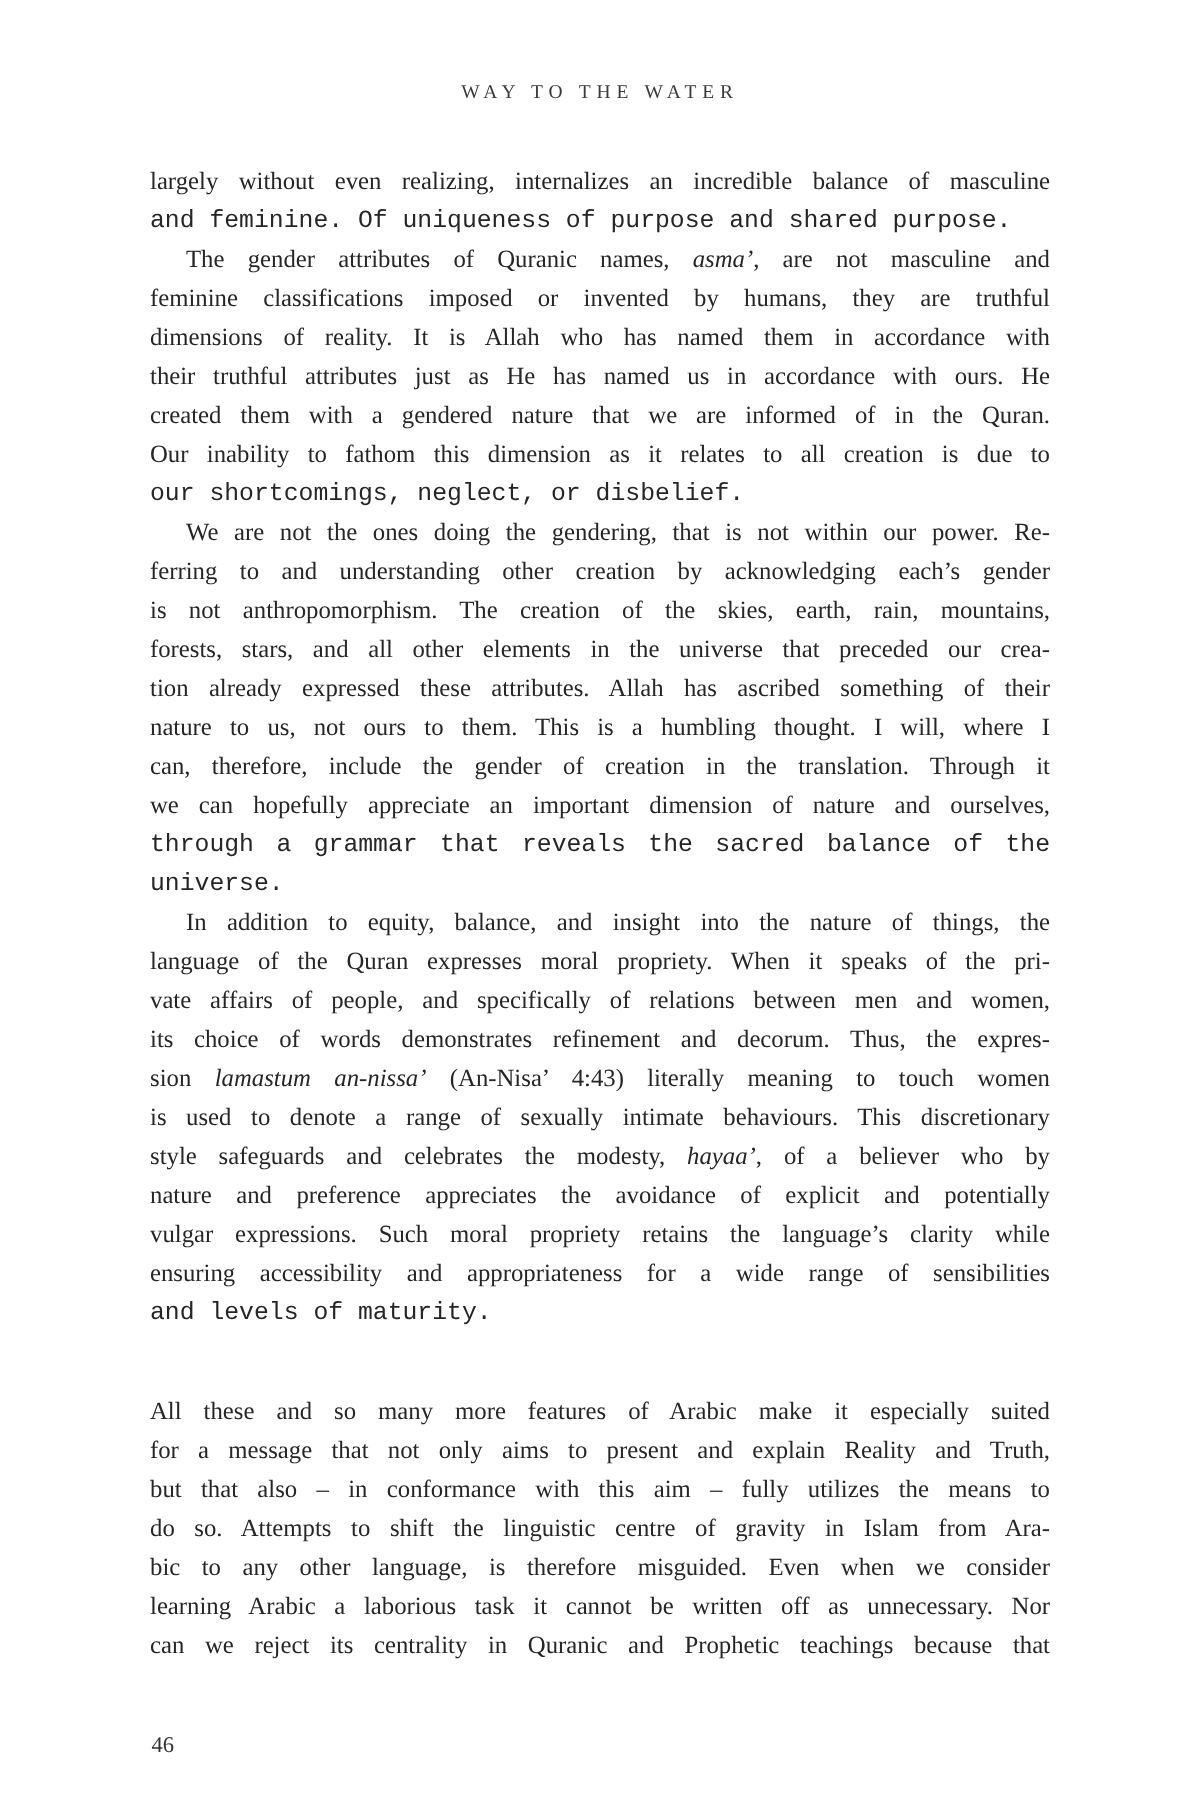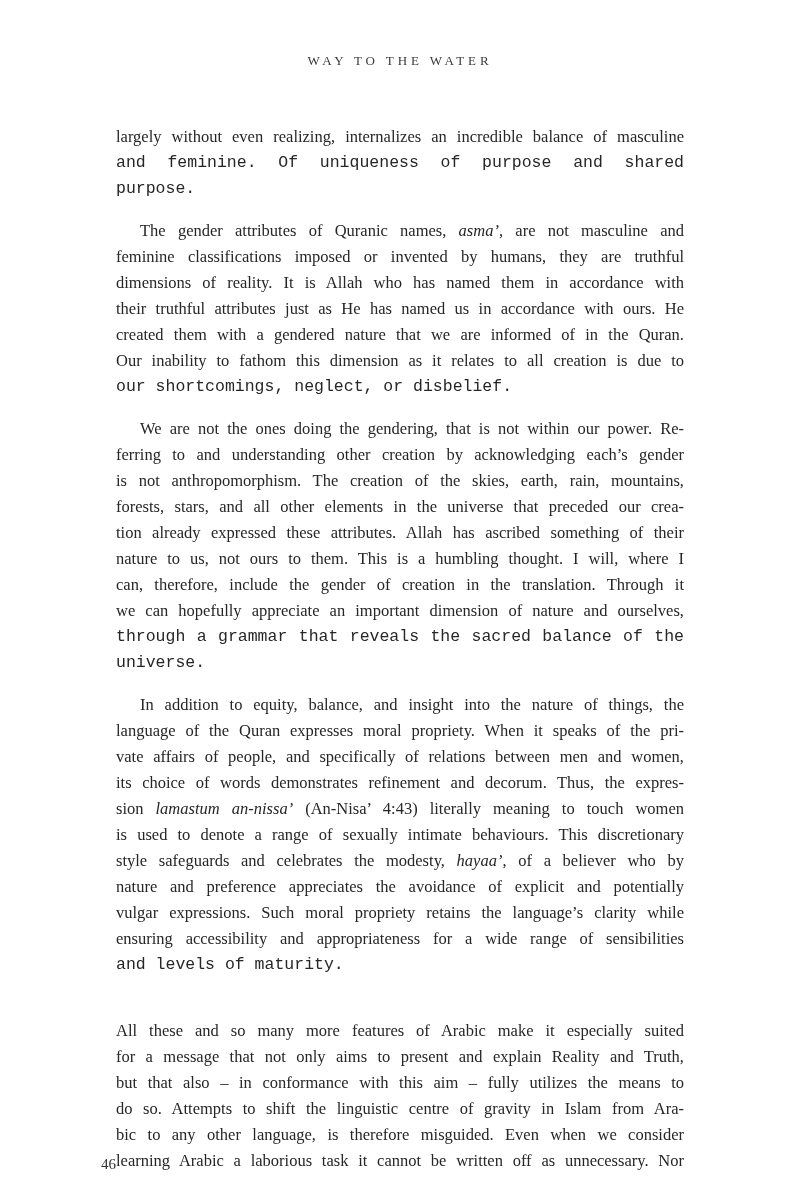--- a/index.html
+++ b/index.html
@@ -26,21 +26,21 @@
     letter-spacing: 0.3em;
     color: #3a3a3a;
   }
   .text-block {
     position: absolute;
     top: 108px;
     left: 100px;
     width: 600px;
   }
   .para {
-    margin: 16px;
+    margin: 0;
     padding: 0;
   }
   .para.section-break {
     margin-top: 40px;
   }
   .line {
     font-size: 16.5px;
     line-height: 26px;
     text-align: justify;
     text-align-last: justify;
@@ -109,17 +109,18 @@
         <div class="line"><span>ensuring accessibility and appropriateness for a wide range of sensibilities</span></div>
         <div class="line last"><span>and levels of maturity.</span></div>
       </div>
       <div class="para section-break">
         <div class="line"><span>All these and so many more features of Arabic make it especially suited</span></div>
         <div class="line"><span>for a message that not only aims to present and explain Reality and Truth,</span></div>
         <div class="line"><span>but that also – in conformance with this aim – fully utilizes the means to</span></div>
         <div class="line"><span>do so. Attempts to shift the linguistic centre of gravity in Islam from Ara-</span></div>
         <div class="line"><span>bic to any other language, is therefore misguided. Even when we consider</span></div>
         <div class="line"><span>learning Arabic a laborious task it cannot be written off as unnecessary. Nor</span></div>
+        <div class="line"><span>can we reject its centrality in Quranic and Prophetic teachings because that</span></div>
       </div>
     </main>
 
   <footer class="page-number">46</footer>
 </div>
 
 </body></html>

